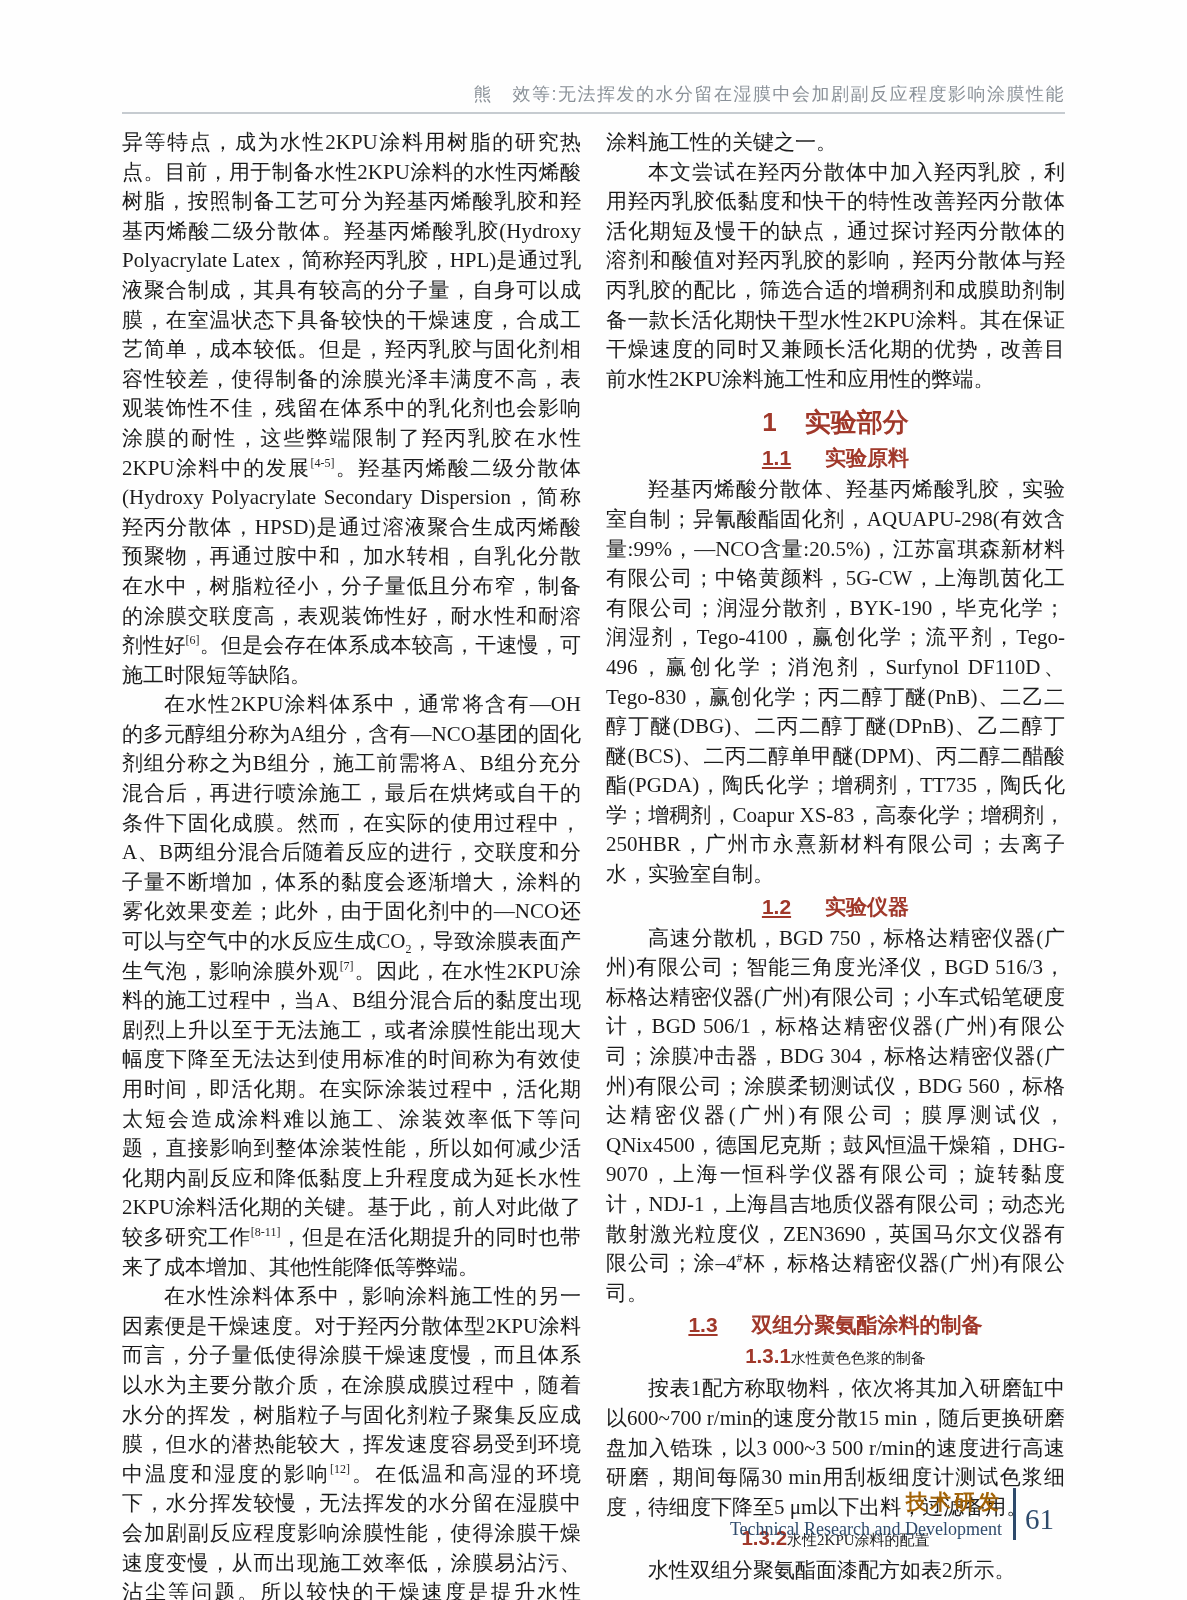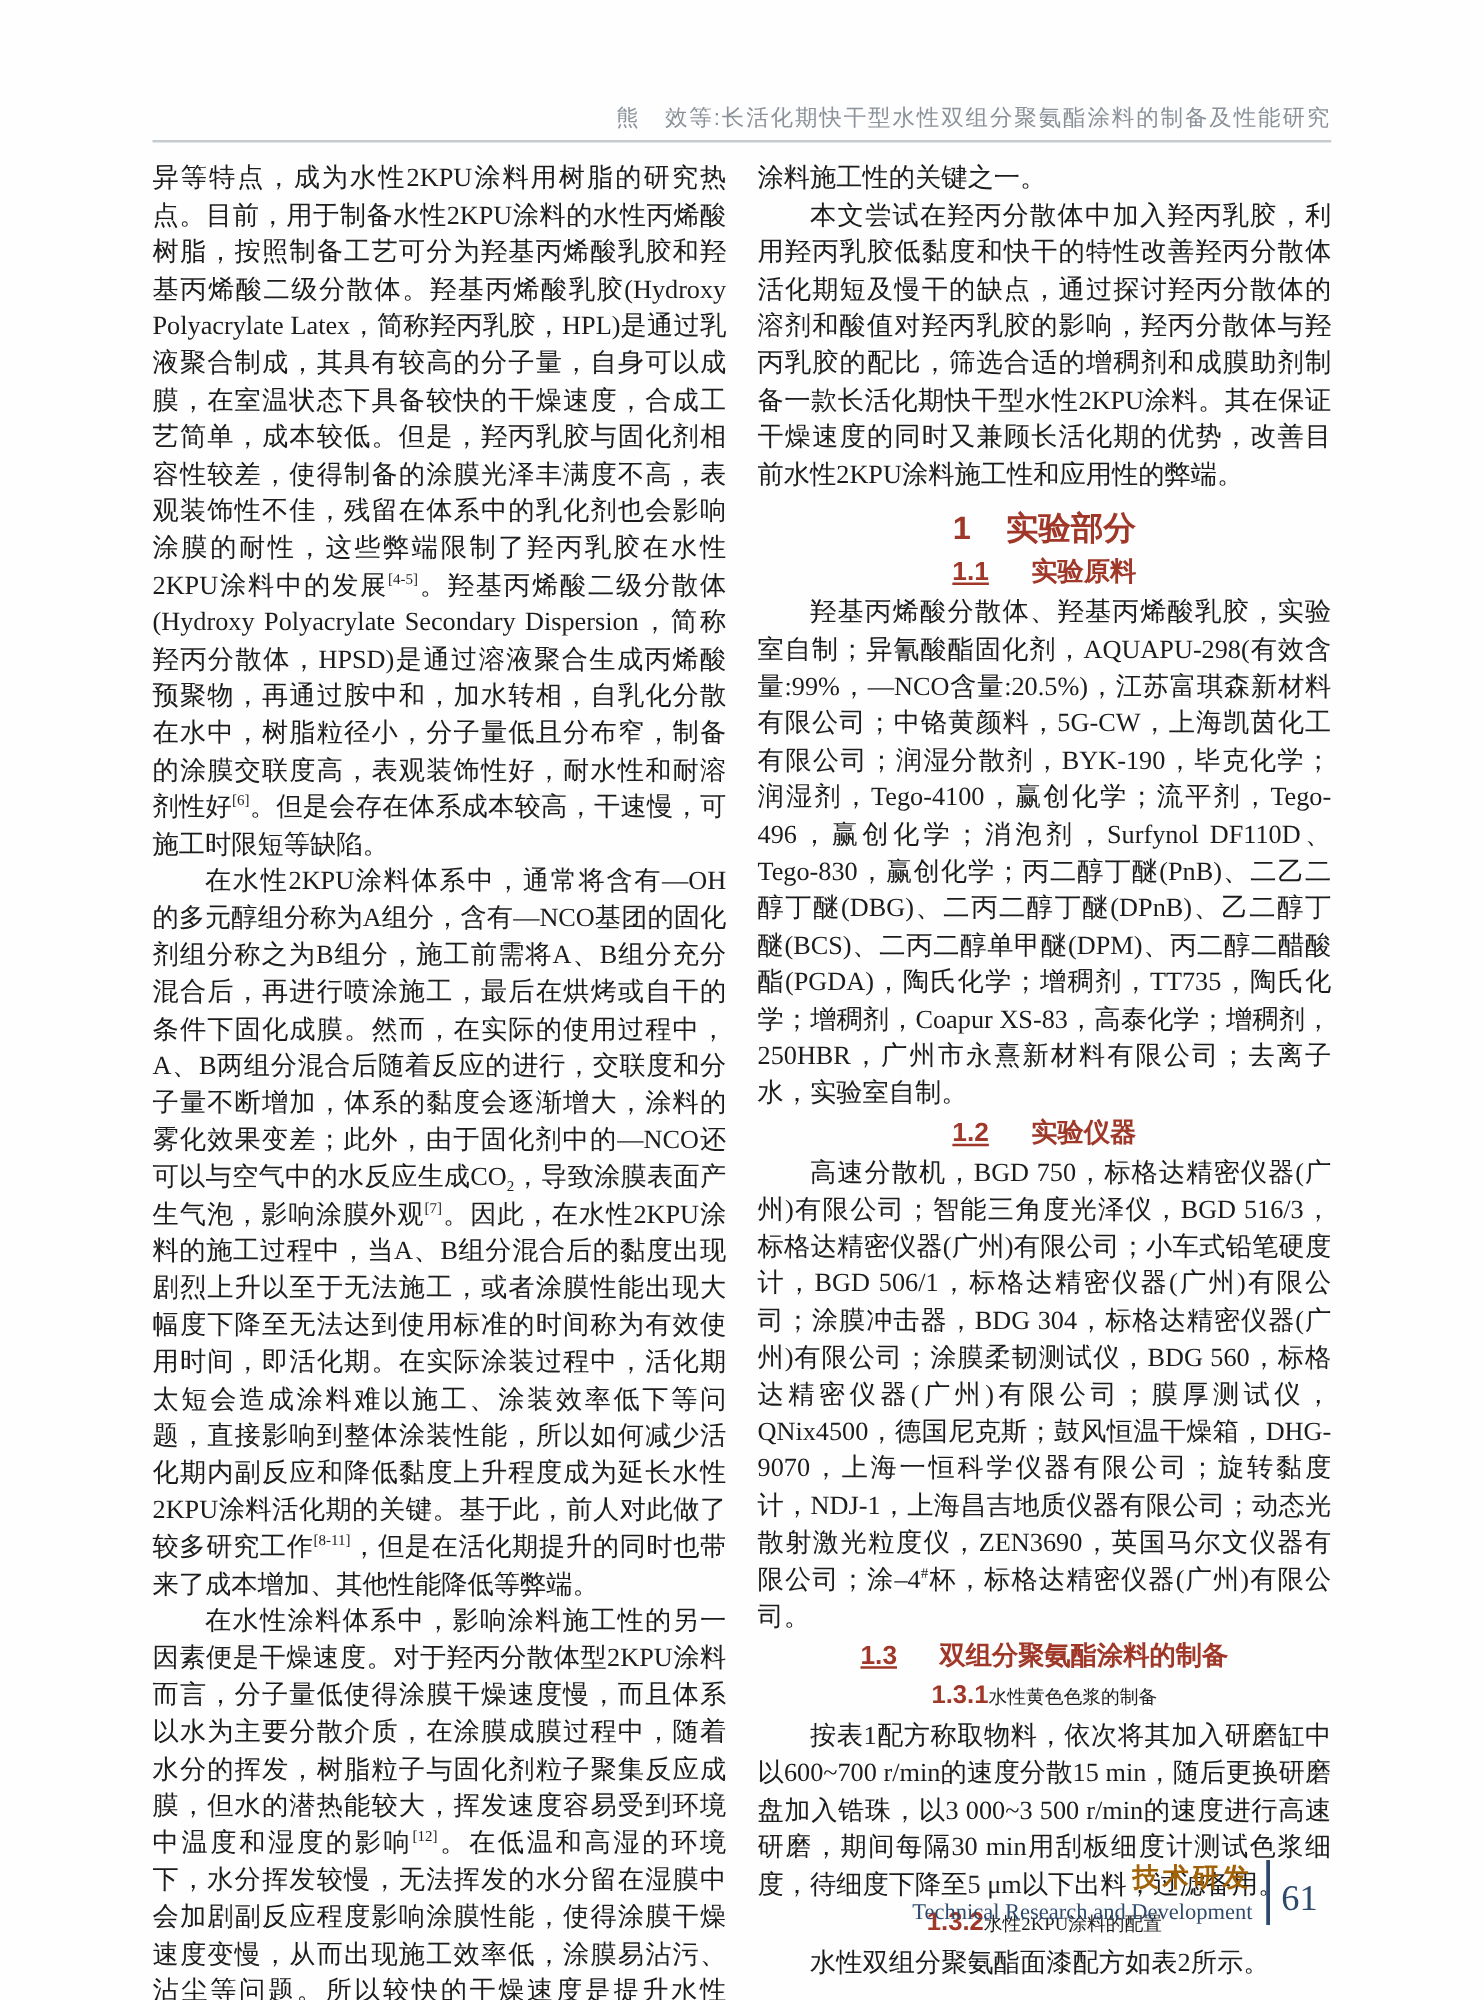--- a/index.html
+++ b/index.html
@@ -84,21 +84,21 @@
     font-family: "Liberation Serif", serif;
     font-size: 29px; color: #2e4a6b; align-self: center; padding-top: 10px;
   }
 </style>
 </head>
 <body>
 
 <div class="page">
 
   <header class="header">
-    <div class="running-title">熊　效等:长活化期快干型水性双组分聚氨酯涂料的制备及性能研究</div>
+    <div class="running-title">熊　效等:无法挥发的水分留在湿膜中会加剧副反应程度影响涂膜性能</div>
     <div class="header-rule"></div>
   </header>
 
   <main class="columns">
     <section class="column" id="col-left">
         <p class="para">异等特点，成为水性2KPU涂料用树脂的研究热点。目前，用于制备水性2KPU涂料的水性丙烯酸树脂，按照制备工艺可分为羟基丙烯酸乳胶和羟基丙烯酸二级分散体。羟基丙烯酸乳胶(Hydroxy Polyacrylate Latex，简称羟丙乳胶，HPL)是通过乳液聚合制成，其具有较高的分子量，自身可以成膜，在室温状态下具备较快的干燥速度，合成工艺简单，成本较低。但是，羟丙乳胶与固化剂相容性较差，使得制备的涂膜光泽丰满度不高，表观装饰性不佳，残留在体系中的乳化剂也会影响涂膜的耐性，这些弊端限制了羟丙乳胶在水性2KPU涂料中的发展<sup>[4-5]</sup>。羟基丙烯酸二级分散体(Hydroxy Polyacrylate Secondary Dispersion，简称羟丙分散体，HPSD)是通过溶液聚合生成丙烯酸预聚物，再通过胺中和，加水转相，自乳化分散在水中，树脂粒径小，分子量低且分布窄，制备的涂膜交联度高，表观装饰性好，耐水性和耐溶剂性好<sup>[6]</sup>。但是会存在体系成本较高，干速慢，可施工时限短等缺陷。</p>
         <p class="para indent">在水性2KPU涂料体系中，通常将含有—OH的多元醇组分称为A组分，含有—NCO基团的固化剂组分称之为B组分，施工前需将A、B组分充分混合后，再进行喷涂施工，最后在烘烤或自干的条件下固化成膜。然而，在实际的使用过程中，A、B两组分混合后随着反应的进行，交联度和分子量不断增加，体系的黏度会逐渐增大，涂料的雾化效果变差；此外，由于固化剂中的—NCO还可以与空气中的水反应生成CO<sub>2</sub>，导致涂膜表面产生气泡，影响涂膜外观<sup>[7]</sup>。因此，在水性2KPU涂料的施工过程中，当A、B组分混合后的黏度出现剧烈上升以至于无法施工，或者涂膜性能出现大幅度下降至无法达到使用标准的时间称为有效使用时间，即活化期。在实际涂装过程中，活化期太短会造成涂料难以施工、涂装效率低下等问题，直接影响到整体涂装性能，所以如何减少活化期内副反应和降低黏度上升程度成为延长水性2KPU涂料活化期的关键。基于此，前人对此做了较多研究工作<sup>[8-11]</sup>，但是在活化期提升的同时也带来了成本增加、其他性能降低等弊端。</p>
         <p class="para indent">在水性涂料体系中，影响涂料施工性的另一因素便是干燥速度。对于羟丙分散体型2KPU涂料而言，分子量低使得涂膜干燥速度慢，而且体系以水为主要分散介质，在涂膜成膜过程中，随着水分的挥发，树脂粒子与固化剂粒子聚集反应成膜，但水的潜热能较大，挥发速度容易受到环境中温度和湿度的影响<sup>[12]</sup>。在低温和高湿的环境下，水分挥发较慢，无法挥发的水分留在湿膜中会加剧副反应程度影响涂膜性能，使得涂膜干燥速度变慢，从而出现施工效率低，涂膜易沾污、沾尘等问题。所以较快的干燥速度是提升水性2KPU</p>
       </section>
     <section class="column" id="col-right">

